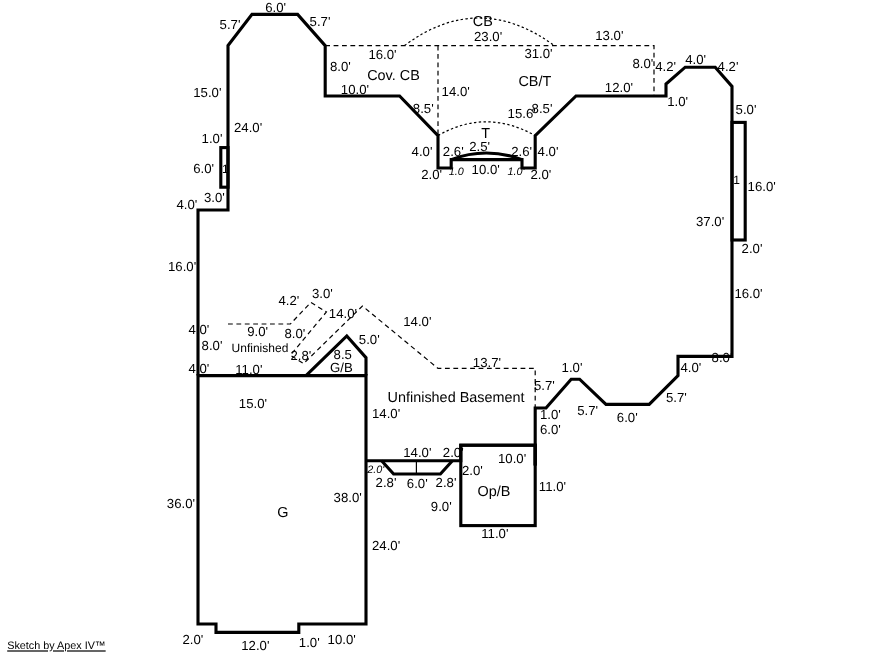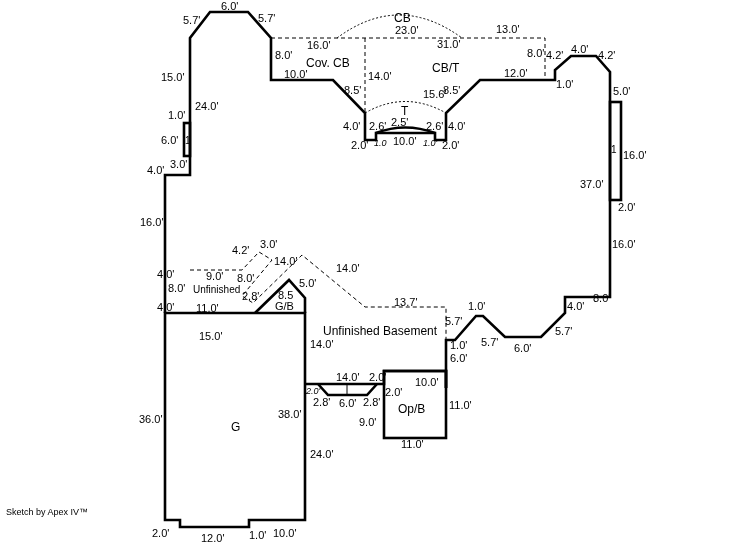--- a/index.html
+++ b/index.html
@@ -5,21 +5,21 @@
   html, body { margin:0; padding:0; background:#ffffff; }
   body { width:746px; height:547px; position:relative; overflow:hidden; font-family:"Liberation Sans", sans-serif; }
   svg { position:absolute; left:0; top:0; }
   .wall { fill:none; stroke:#000; stroke-width:2.6; stroke-linejoin:miter; }
   .thin { fill:none; stroke:#000; stroke-width:1; }
   .dash { fill:none; stroke:#000; stroke-width:1; stroke-dasharray:4,3; }
   .dot { fill:none; stroke:#000; stroke-width:1; stroke-dasharray:2,2; }
   text { font-family:"Liberation Sans", sans-serif; font-size:11px; fill:#000; }
   text.area { font-size:12px; }
   text.small { font-size:9px; font-style:italic; }
-  .credit { position:absolute; left:6px; top:507px; font-size:9px; color:#000; font-family:"Liberation Sans", sans-serif; }
+  .credit { position:absolute; left:6px; top:533px; font-size:9px; color:#000; font-family:"Liberation Sans", sans-serif;text-decoration:underline; }
 </style>
 </head>
 <body>
 
 <svg width="746" height="547" viewBox="0 0 746 547">
 
   <path class="wall" d="M165,313 L165,270 L165,175 L190,175 L190,38 L210,12 L248,12 L271,38 L271,80 L333,80 L365,113 L365,140 L376,140 L376,133 L435,133 L435,140 L446,140 L446,113 L480,80 L555,80 L555,70 L571,56 L596,56 L610,72 L610,297 L565,297 L565,313 L541,337 L505,337 L483,316 L476,316 L455,340 L446,340 L446,388"></path>
 
   <rect class="wall" x="184" y="123" width="6" height="33"></rect>
 

